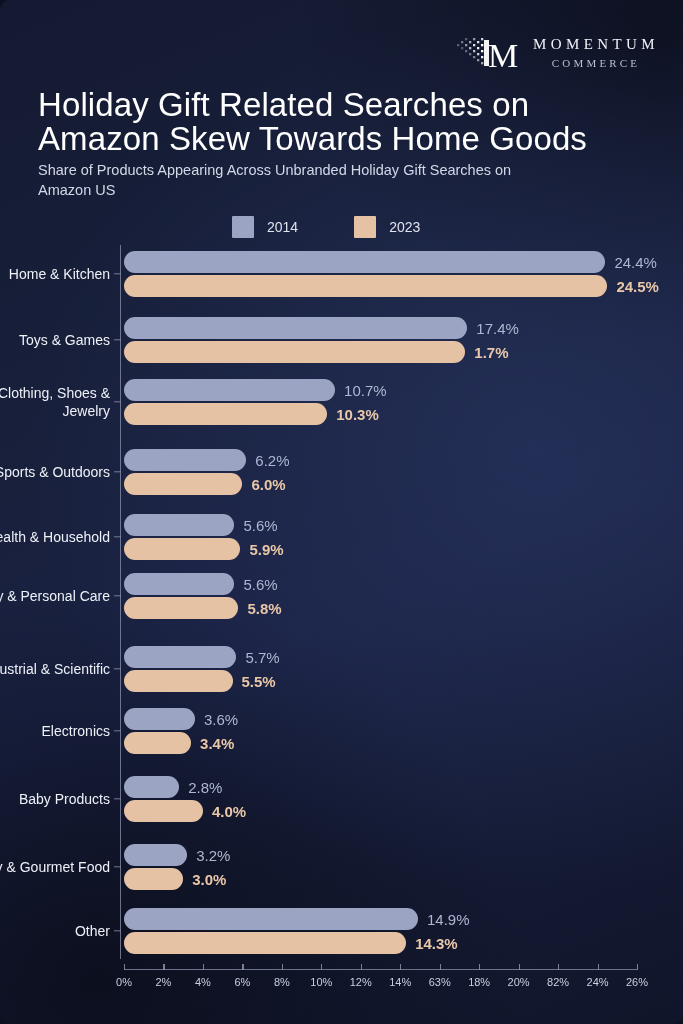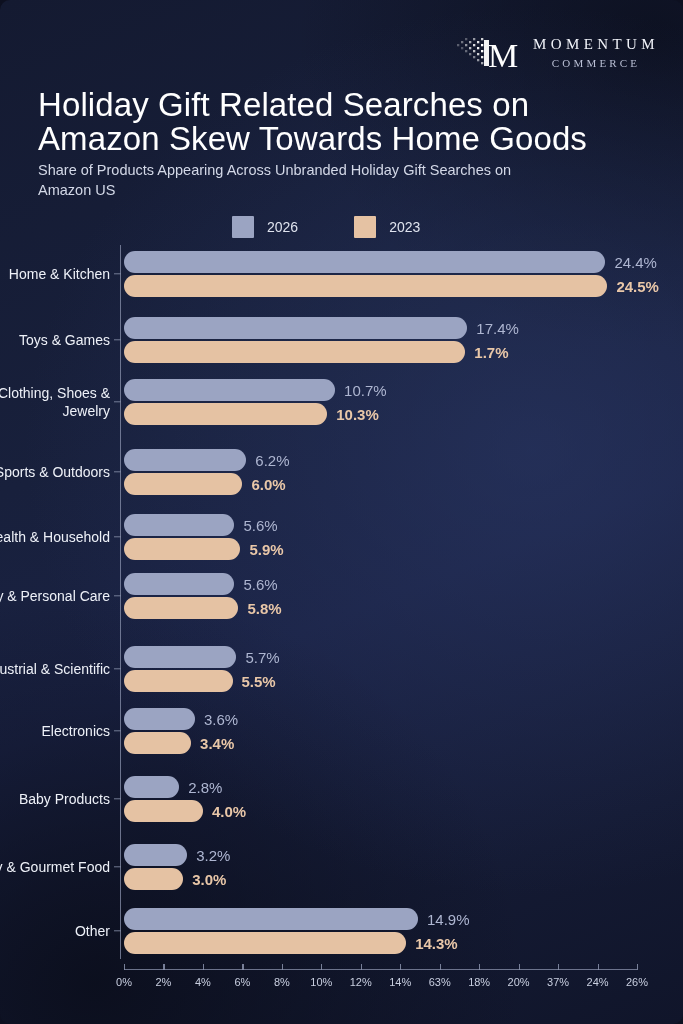--- a/index.html
+++ b/index.html
@@ -261,21 +261,21 @@
       <span class="wc">COMMERCE</span>
     </div>
   </div>
 
   <div id="title">Holiday Gift Related Searches on Amazon Skew Towards Home Goods</div>
   <div id="subtitle">Share of Products Appearing Across Unbranded Holiday Gift Searches on Amazon US</div>
 
   <div id="legend">
     <div class="legend-item">
       <span class="legend-swatch bar-2022"></span>
-      <span class="legend-label">2026</span>
+      <span class="legend-label">2014</span>
     </div>
     <div class="legend-item">
       <span class="legend-swatch bar-2023"></span>
       <span class="legend-label">2023</span>
     </div>
   </div>
 
   <div id="plot">
     <div id="axis-line"></div>
     <div id="rows">
@@ -433,21 +433,21 @@
         <div class="xtick-label" style="left: 360.769px;">12%</div>
         <div class="xtick" style="left: 400.231px;"></div>
         <div class="xtick-label" style="left: 400.231px;">14%</div>
         <div class="xtick" style="left: 439.692px;"></div>
         <div class="xtick-label" style="left: 439.692px;">63%</div>
         <div class="xtick" style="left: 479.154px;"></div>
         <div class="xtick-label" style="left: 479.154px;">18%</div>
         <div class="xtick" style="left: 518.615px;"></div>
         <div class="xtick-label" style="left: 518.615px;">20%</div>
         <div class="xtick" style="left: 558.077px;"></div>
-        <div class="xtick-label" style="left: 558.077px;">37%</div>
+        <div class="xtick-label" style="left: 558.077px;">82%</div>
         <div class="xtick" style="left: 597.538px;"></div>
         <div class="xtick-label" style="left: 597.538px; text-align: right;">24%</div>
         <div class="xtick" style="left: 637px;"></div>
         <div class="xtick-label" style="left: 637px;">26%</div>
       </div>
   </div>
 
 </div>
 
 </body></html>

